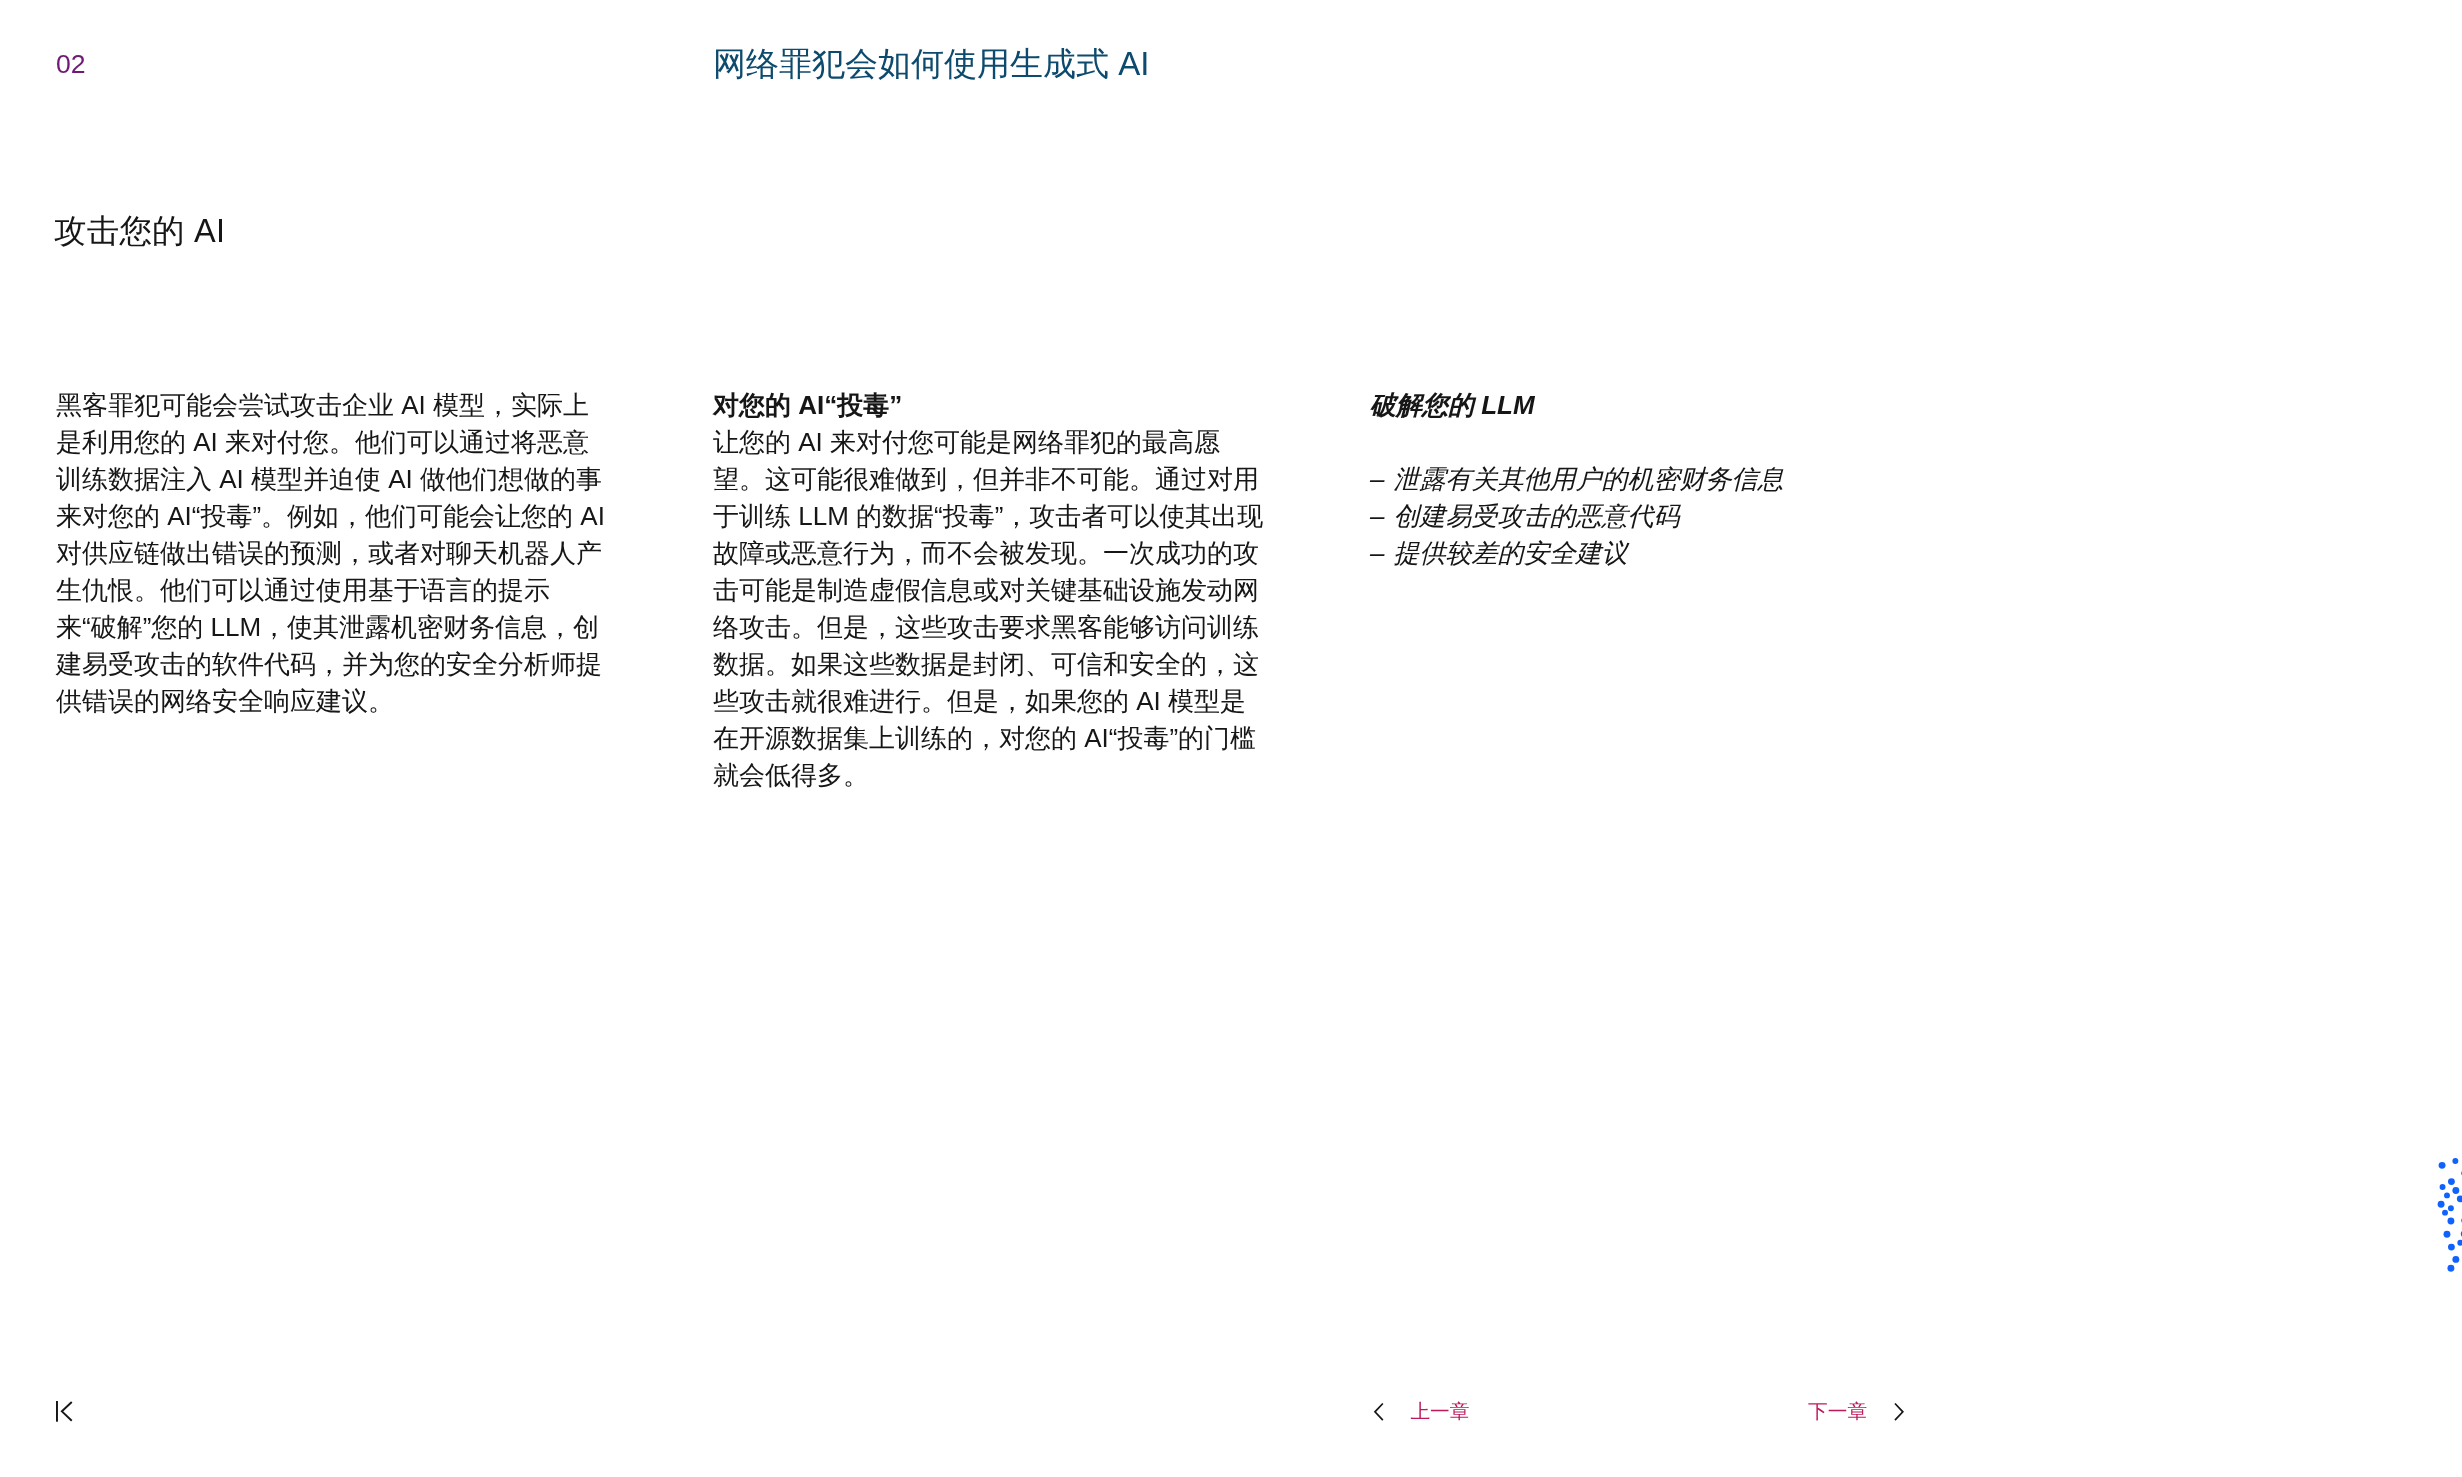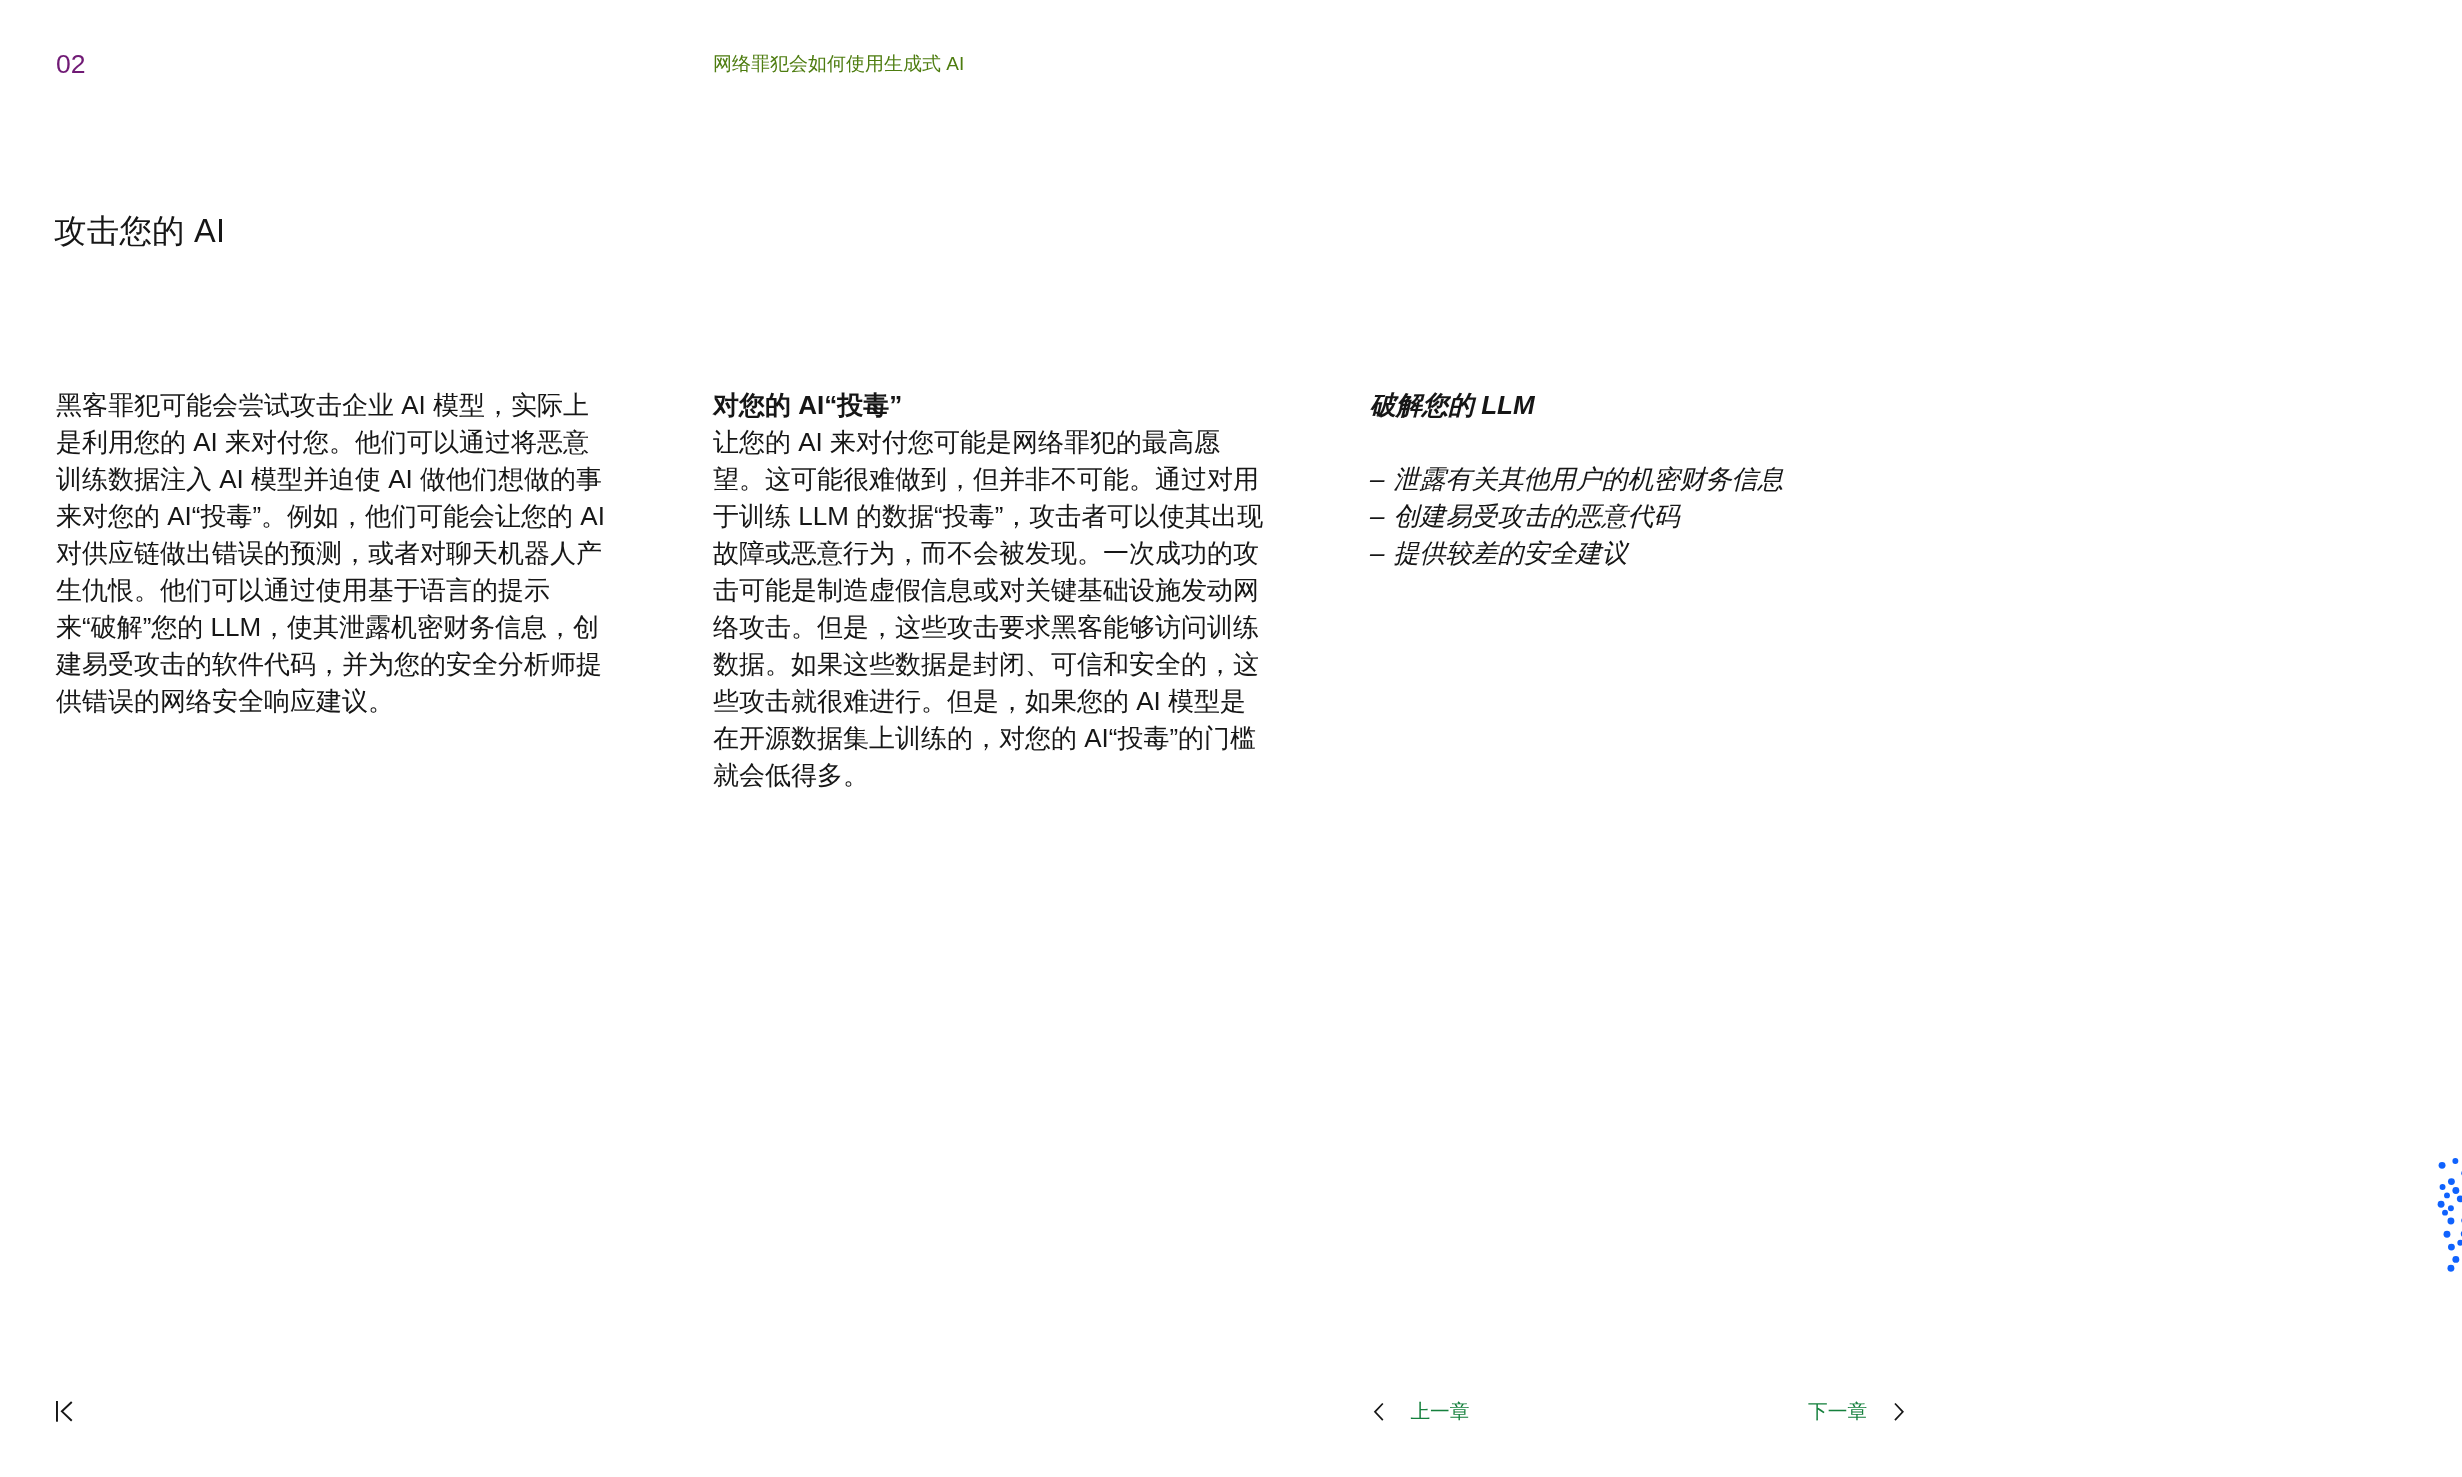--- a/index.html
+++ b/index.html
@@ -16,22 +16,22 @@
   
   .chapter-num {
     position: absolute;
     left: 56px; top: 49px;
     font-size: 26.6px; line-height: 30.5px;
     color: #701a75;
   }
   .chapter-title {
     position: absolute;
     left: 713px; top: 49px;
-    font-size: 19px; line-height: 30.5px;
-    color: #4d7c0f;
+    font-size: 33px; line-height: 30.5px;
+    color: #0c4a6e;
   }
 
   
   .section-title {
     position: absolute;
     left: 54px; top: 190px;
     font-size: 32.5px; line-height: 39px;
     font-weight: 300;
     letter-spacing: 0.2px;
   }
@@ -85,21 +85,21 @@
   }
 
   
   .footer-item {
     position: absolute;
     top: 1400px;
     height: 23.6px;
     display: flex;
     align-items: center;
     font-size: 19.7px;
-    color: #15803d;
+    color: #be185d;
     cursor: pointer;
   }
   .skip-btn { left: 55px; }
   .prev-btn { left: 1373px; }
   .prev-btn .nav-label { margin-left: 25.6px; }
   .next-btn { left: 1808px; }
   .next-btn .nav-label { margin-right: 25.6px; }
   .footer-item svg { display: block; }
 
   

